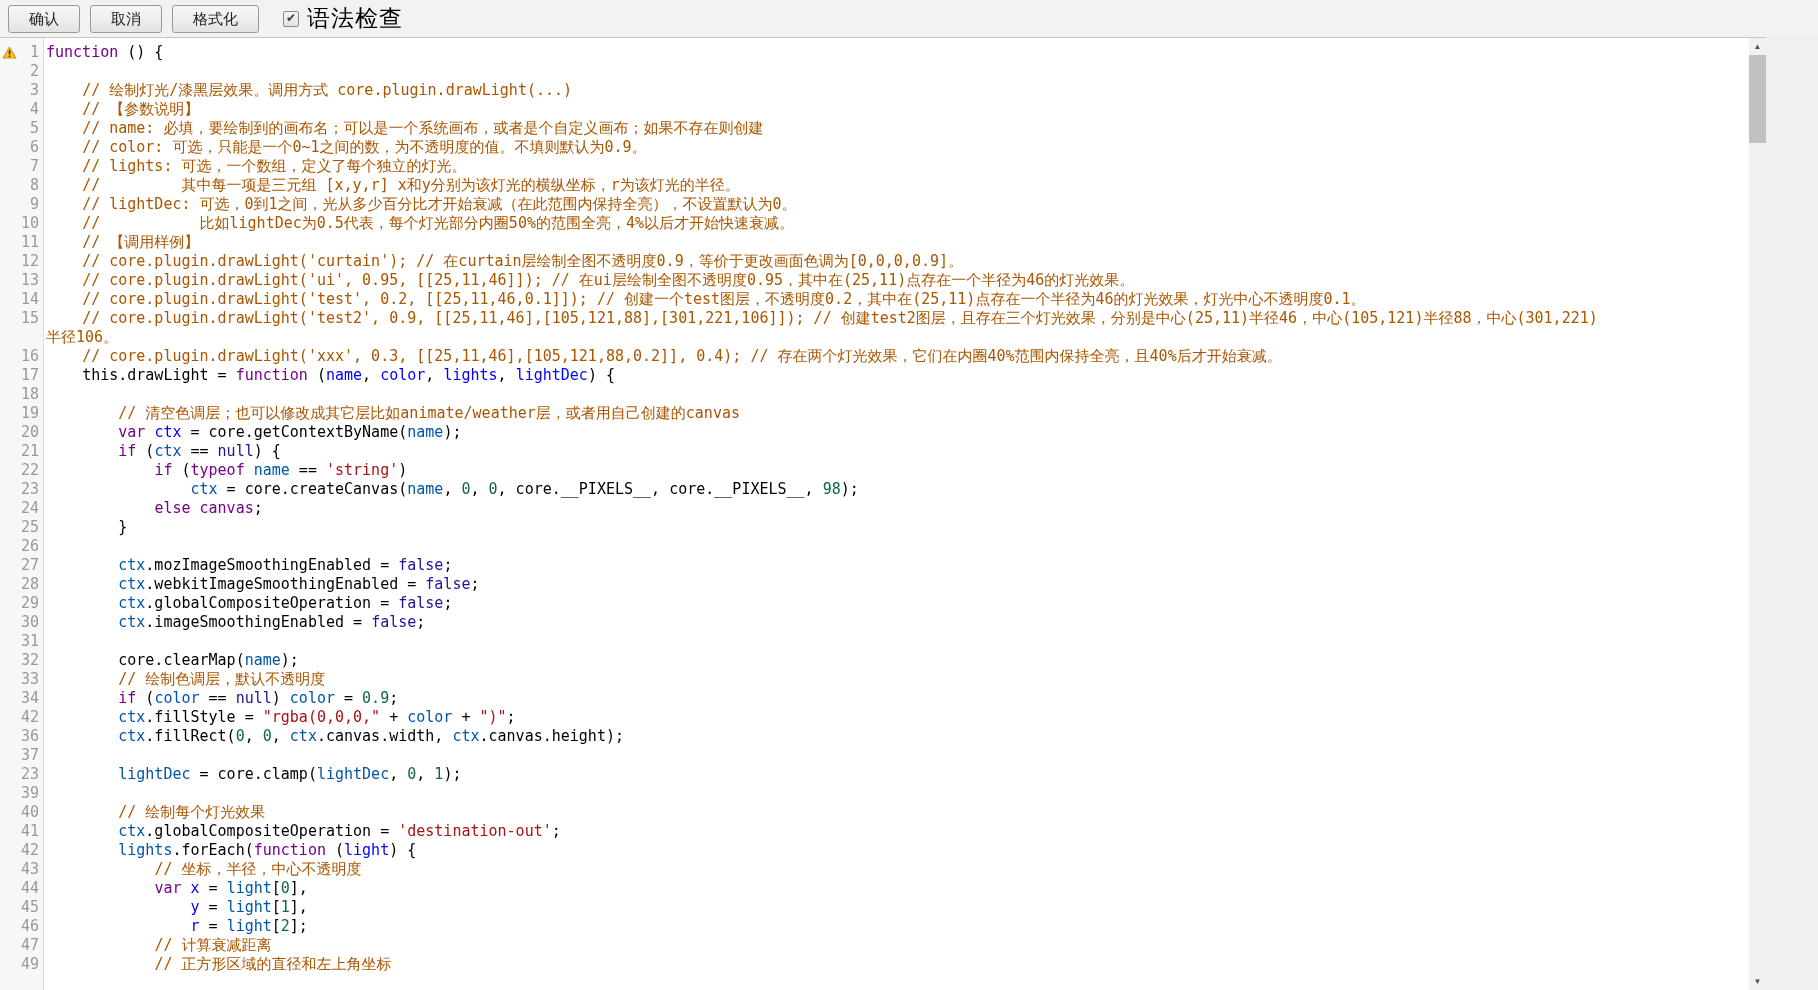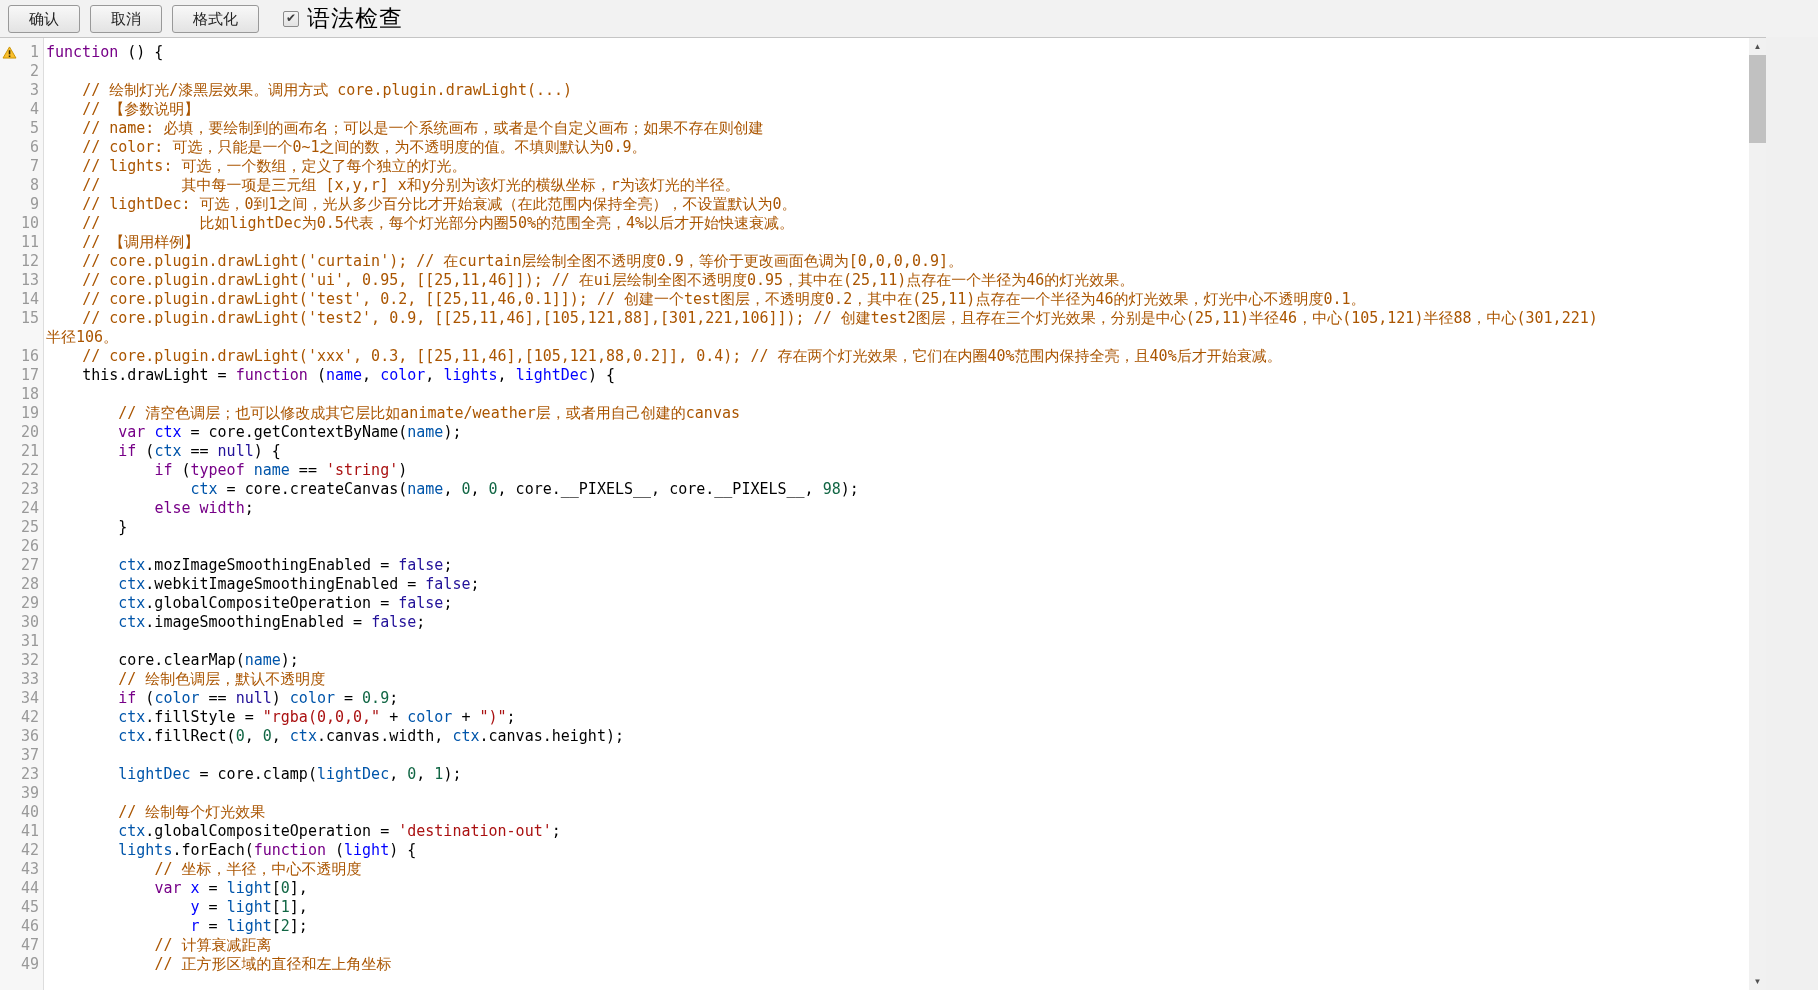--- a/index.html
+++ b/index.html
@@ -184,21 +184,21 @@
           <div class="code"><span class="tok-plain">            </span><span class="tok-keyword">if</span><span class="tok-plain"> (</span><span class="tok-keyword">typeof</span><span class="tok-plain"> </span><span class="tok-variable">name</span><span class="tok-plain"> == </span><span class="tok-string">'string'</span><span class="tok-plain">)</span></div>
         </div>
         <div class="line">
           <div class="gut-marker"></div>
           <div class="gut-num">23</div>
           <div class="code"><span class="tok-plain">                </span><span class="tok-variable">ctx</span><span class="tok-plain"> = core.createCanvas(</span><span class="tok-variable">name</span><span class="tok-plain">, </span><span class="tok-number">0</span><span class="tok-plain">, </span><span class="tok-number">0</span><span class="tok-plain">, core.__PIXELS__, core.__PIXELS__, </span><span class="tok-number">98</span><span class="tok-plain">);</span></div>
         </div>
         <div class="line">
           <div class="gut-marker"></div>
           <div class="gut-num">24</div>
-          <div class="code"><span class="tok-plain">            </span><span class="tok-keyword">else</span><span class="tok-plain"> </span><span class="tok-keyword">width</span><span class="tok-plain">;</span></div>
+          <div class="code"><span class="tok-plain">            </span><span class="tok-keyword">else</span><span class="tok-plain"> </span><span class="tok-keyword">canvas</span><span class="tok-plain">;</span></div>
         </div>
         <div class="line">
           <div class="gut-marker"></div>
           <div class="gut-num">25</div>
           <div class="code"><span class="tok-plain">        }</span></div>
         </div>
         <div class="line">
           <div class="gut-marker"></div>
           <div class="gut-num">26</div>
           <div class="code"></div>

